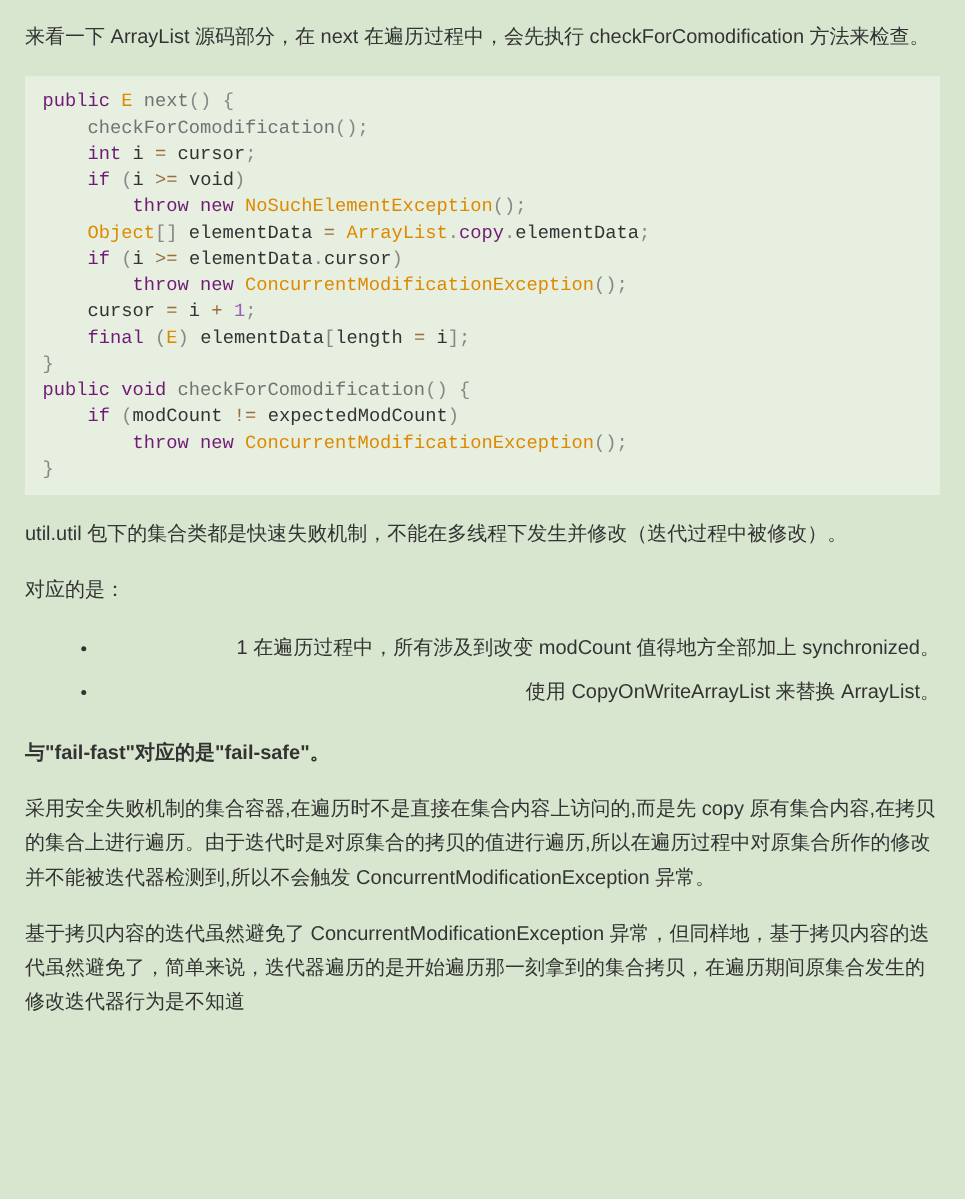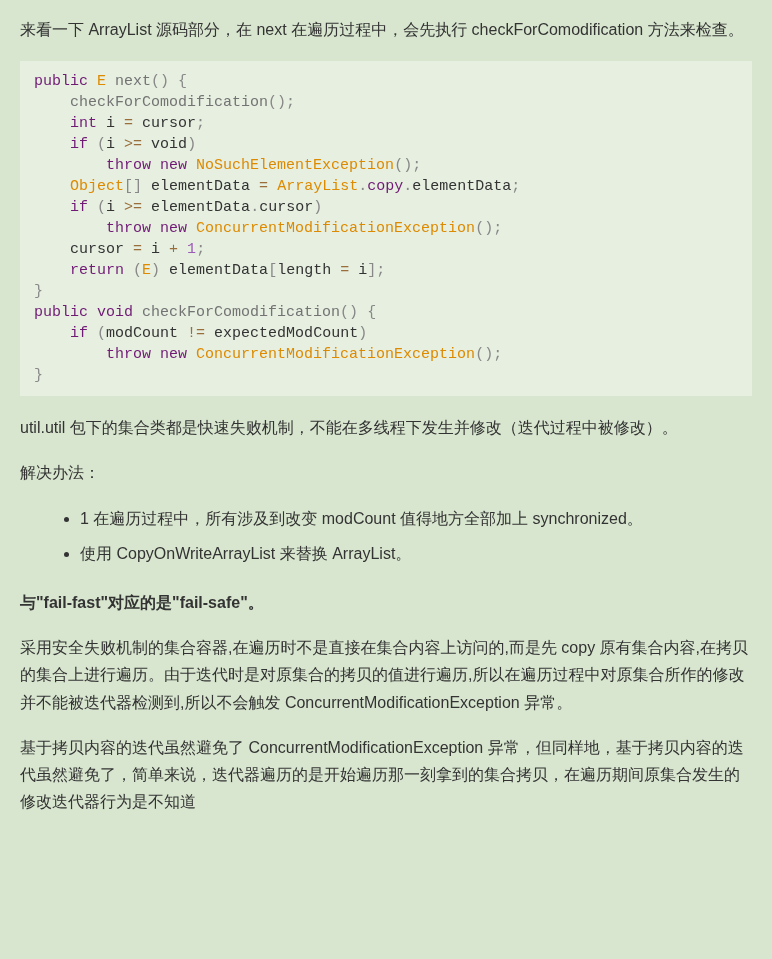--- a/index.html
+++ b/index.html
@@ -29,20 +29,21 @@
     .cls-name { color: #dd8a00; }
     .fn-name { color: #737373; }
     .paren { color: #888; }
     .num { color: #9c5bb8; }
     .str-op { color: #9a6e3a; }
     .ident { color: #333; }
     ul {
       list-style: disc;
       margin-left: 60px;
       margin-bottom: 22px;
+      text-align: right;
     }
     li {
       margin-bottom: 8px;
     }
     strong.heading {
       font-weight: bold;
       display: block;
       margin-bottom: 18px;
     }
   </style>
@@ -53,30 +54,30 @@
 
 <div class="code-block" id="code-block"><span class="kw">public</span> <span class="cls-name">E</span> <span class="fn-name">next</span><span class="paren">()</span> <span class="paren">{</span>
     <span class="fn-name">checkForComodification</span><span class="paren">()</span><span class="paren">;</span>
     <span class="kw">int</span> <span class="ident">i </span><span class="str-op">=</span> <span class="ident">cursor</span><span class="paren">;</span>
     <span class="kw">if</span> <span class="paren">(</span><span class="ident">i </span><span class="str-op">&gt;=</span> <span class="ident">void</span><span class="paren">)</span>
         <span class="kw">throw</span> <span class="kw">new</span> <span class="cls-name">NoSuchElementException</span><span class="paren">()</span><span class="paren">;</span>
     <span class="cls-name">Object</span><span class="paren">[]</span> <span class="ident">elementData </span><span class="str-op">=</span> <span class="cls-name">ArrayList</span><span class="paren">.</span><span class="kw">copy</span><span class="paren">.</span><span class="ident">elementData</span><span class="paren">;</span>
     <span class="kw">if</span> <span class="paren">(</span><span class="ident">i </span><span class="str-op">&gt;=</span> <span class="ident">elementData</span><span class="paren">.</span><span class="ident">cursor</span><span class="paren">)</span>
         <span class="kw">throw</span> <span class="kw">new</span> <span class="cls-name">ConcurrentModificationException</span><span class="paren">()</span><span class="paren">;</span>
     <span class="ident">cursor </span><span class="str-op">=</span> <span class="ident">i </span><span class="str-op">+</span> <span class="num">1</span><span class="paren">;</span>
-    <span class="kw">return</span> <span class="paren">(</span><span class="cls-name">E</span><span class="paren">)</span> <span class="ident">elementData</span><span class="paren">[</span><span class="ident">length </span><span class="str-op">=</span> <span class="ident">i</span><span class="paren">]</span><span class="paren">;</span>
+    <span class="kw">final</span> <span class="paren">(</span><span class="cls-name">E</span><span class="paren">)</span> <span class="ident">elementData</span><span class="paren">[</span><span class="ident">length </span><span class="str-op">=</span> <span class="ident">i</span><span class="paren">]</span><span class="paren">;</span>
 <span class="paren">}</span>
 <span class="kw">public</span> <span class="kw">void</span> <span class="fn-name">checkForComodification</span><span class="paren">()</span> <span class="paren">{</span>
     <span class="kw">if</span> <span class="paren">(</span><span class="ident">modCount </span><span class="str-op">!=</span> <span class="ident">expectedModCount</span><span class="paren">)</span>
         <span class="kw">throw</span> <span class="kw">new</span> <span class="cls-name">ConcurrentModificationException</span><span class="paren">()</span><span class="paren">;</span>
 <span class="paren">}</span></div>
 
 <p class="para">util.util 包下的集合类都是快速失败机制，不能在多线程下发生并修改（迭代过程中被修改）。</p>
 
-<p class="para">解决办法：</p>
+<p class="para">对应的是：</p>
 
 <ul>
   <li>1 在遍历过程中，所有涉及到改变 modCount 值得地方全部加上 synchronized。</li>
   <li>使用 CopyOnWriteArrayList 来替换 ArrayList。</li>
 </ul>
 
 <strong class="heading">与"fail-fast"对应的是"fail-safe"。</strong>
 
 <p class="para">采用安全失败机制的集合容器,在遍历时不是直接在集合内容上访问的,而是先 copy 原有集合内容,在拷贝的集合上进行遍历。由于迭代时是对原集合的拷贝的值进行遍历,所以在遍历过程中对原集合所作的修改并不能被迭代器检测到,所以不会触发 ConcurrentModificationException 异常。</p>
 

